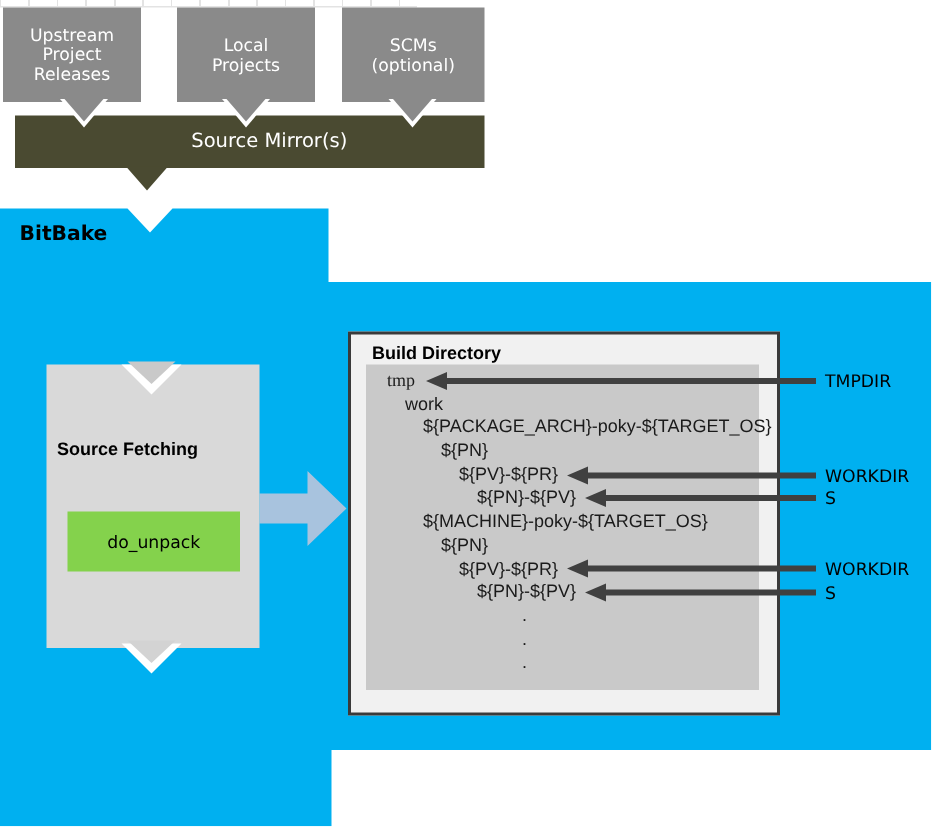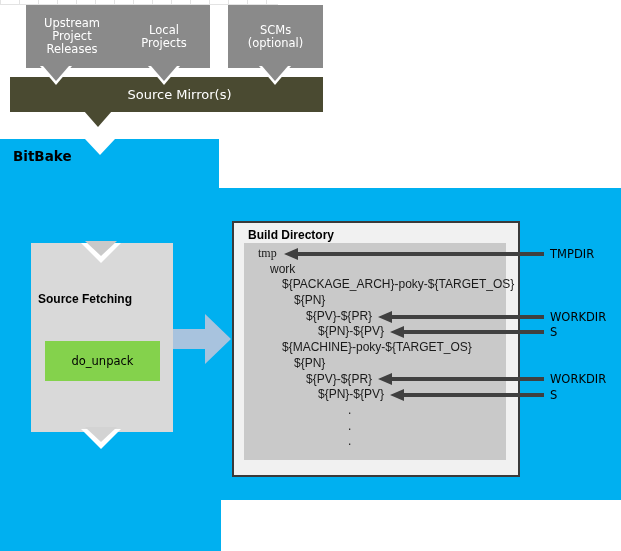--- a/index.html
+++ b/index.html
@@ -17,21 +17,21 @@
   }
   svg.layer{position:absolute;left:0;top:0;z-index:1;pointer-events:none;}
   #arrows{z-index:4;}
 
   
   .src-box{
     position:absolute;top:5px;height:63px;background:var(--c-graybox);
     color:#ffffff;display:flex;flex-direction:column;align-items:center;justify-content:center;
     font-size:11.5px;line-height:13px;text-align:center;z-index:2;
   }
-  #box-upstream{left:26px;width:92px;}
+  #box-upstream{left:2px;width:92px;}
   #box-local{left:118px;width:92px;}
   #box-scms{left:228px;width:95px;}
 
   
   .mirror{
     position:absolute;left:10px;top:77px;width:313px;height:35px;
     background:var(--c-olive);color:#ffffff;display:flex;align-items:center;justify-content:center;
     font-size:13px;z-index:2;padding-left:26px;box-sizing:border-box;
   }
 

